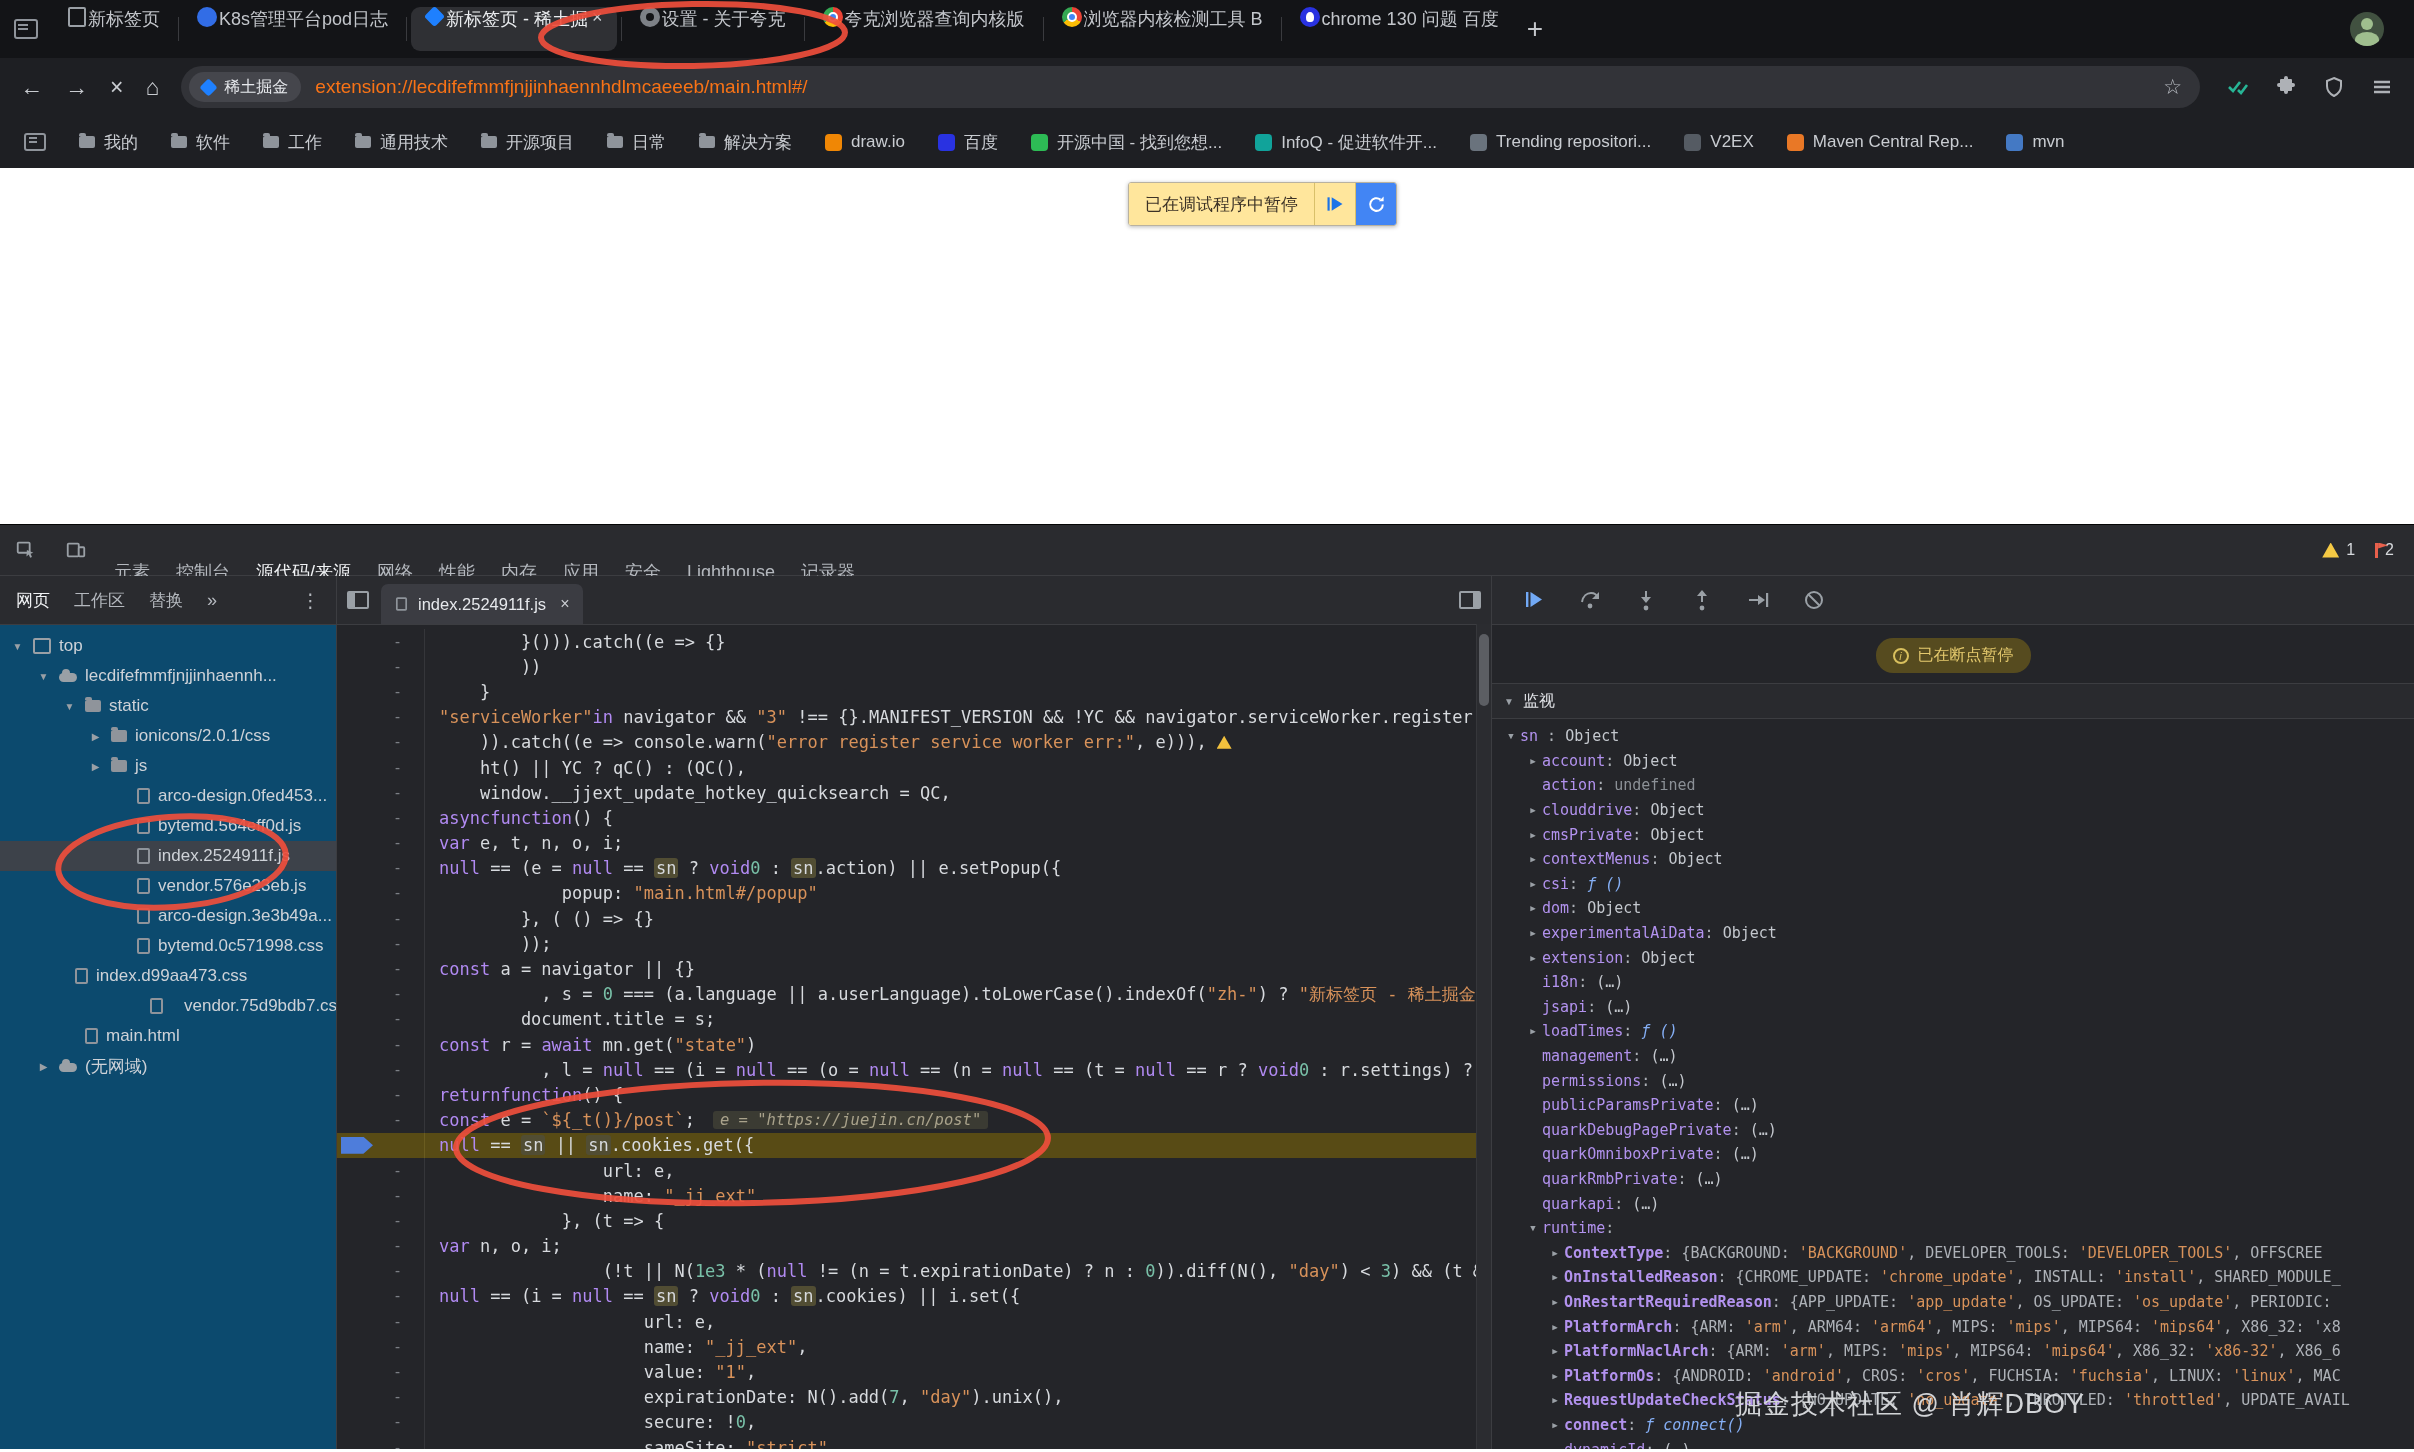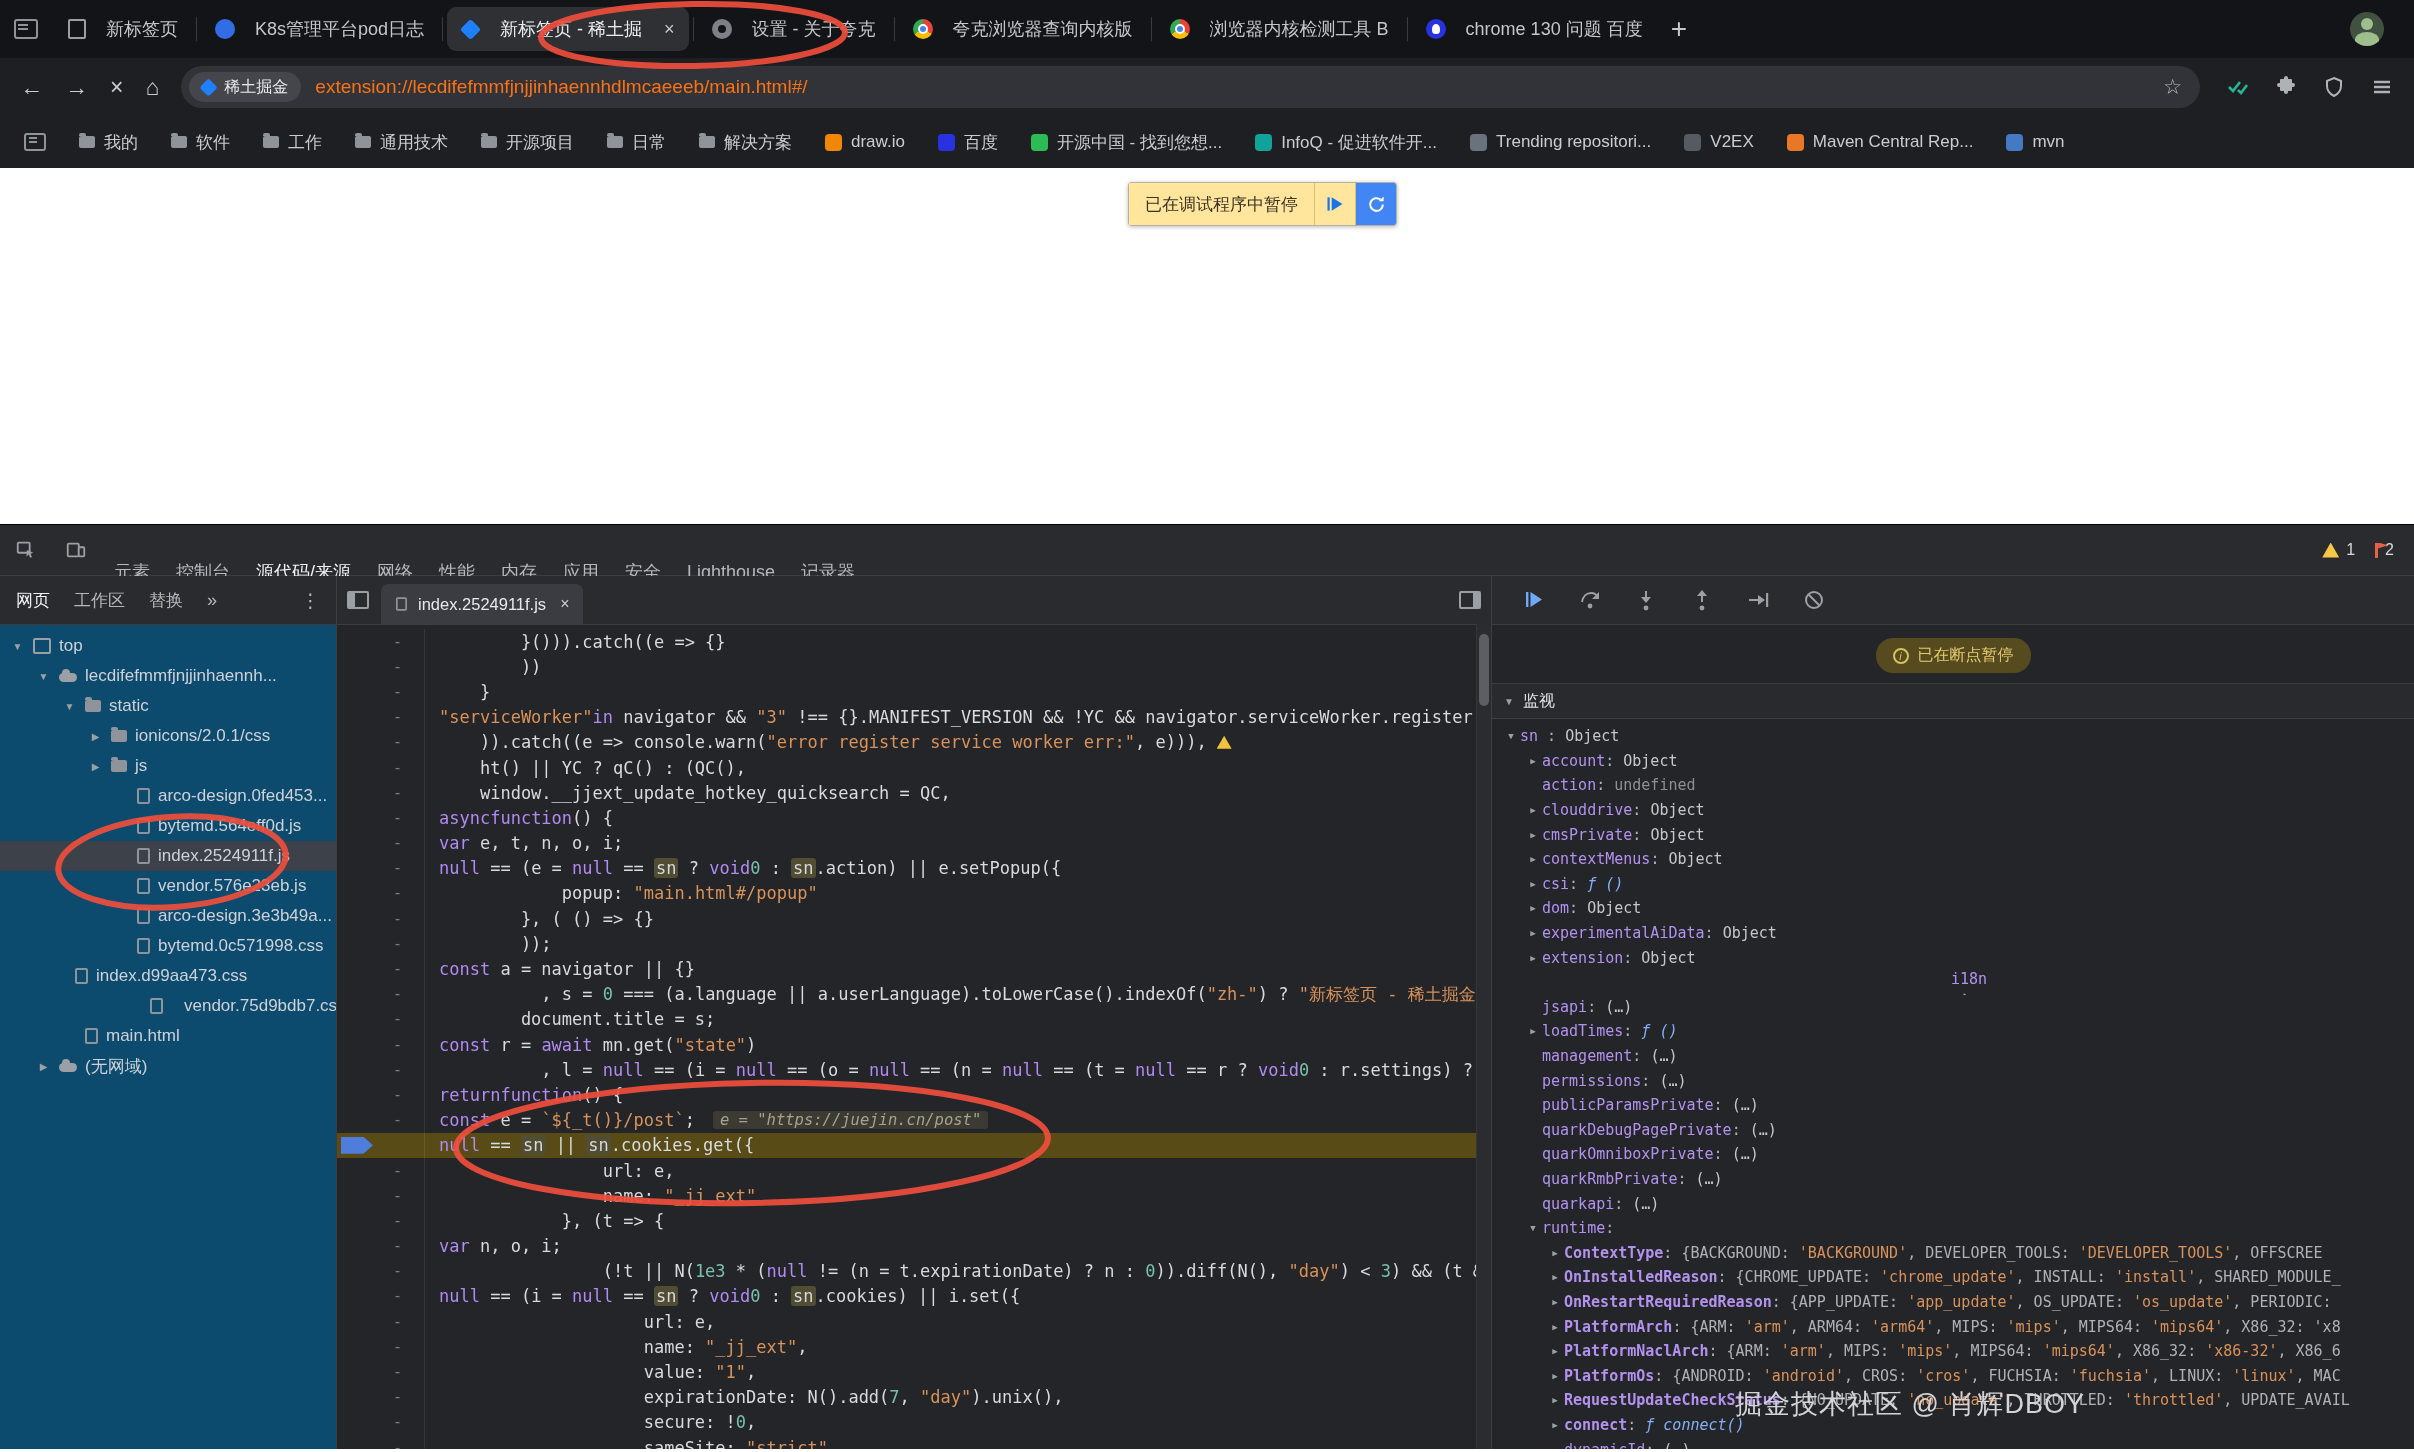--- a/index.html
+++ b/index.html
@@ -2,21 +2,21 @@
 <html><head>
 <meta charset="utf-8">
 <style>
   html,body{margin:0;padding:0;background:#000;}
   .screen{position:relative;width:2414px;height:1452px;overflow:hidden;background:#fff;
           font-family:"Liberation Sans","DejaVu Sans",sans-serif;}
   
   .tabbar{height:58px;background:#131417;display:flex;align-items:center;padding:0 14px;gap:4px;}
   .tablist-icon{width:20px;height:16px;border:2px solid #8f949b;border-radius:3px;margin-right:12px;position:relative;}
   .tablist-icon::after{content:'';position:absolute;left:2px;top:3px;width:10px;height:2px;background:#8f949b;box-shadow:0 4px 0 #8f949b;}
-  .tab{display:flex;align-items:center;gap:20px;height:44px;padding:0 14px;color:#c3c6cb;font-size:18px;max-width:270px;}
+  .tab{display:flex;gap:2px;height:44px;padding:0 14px;color:#c3c6cb;font-size:18px;max-width:270px;}
   .tab.active{background:#2f3034;border-radius:9px;color:#e9ebee;}
   .tab-title{white-space:nowrap;overflow:hidden;max-width:190px;}
   .tab-close{color:#c9ccd1;font-size:18px;margin-left:2px;}
   .tab-sep{width:1px;height:24px;background:#3a3b3f;margin:0 2px;}
   .newtab{color:#c3c6cb;font-size:28px;margin-left:10px;font-weight:400;}
   .avatar{margin-left:auto;margin-right:16px;width:34px;height:34px;border-radius:50%;background:#415140;position:relative;overflow:hidden;}
   .avatar::before{content:'';position:absolute;left:11px;top:6px;width:12px;height:12px;border-radius:50%;background:#9fbe8e;}
   .avatar::after{content:'';position:absolute;left:5px;top:20px;width:24px;height:16px;border-radius:50% 50% 0 0;background:#9fbe8e;}
   .fav{width:20px;height:20px;flex:none;border-radius:4px;position:relative;}
   .fav-doc{border:2px solid #9aa0a6;width:14px;height:16px;border-radius:2px;}
@@ -691,21 +691,21 @@
               <span class="w-name">experimentalAiData</span>
               <span class="w-sep">: </span>
               <span class="w-val">Object</span>
             </div>
             <div class="w-row" style="padding-left: 32px;">
               <span class="w-arrow">▶</span>
               <span class="w-name">extension</span>
               <span class="w-sep">: </span>
               <span class="w-val">Object</span>
             </div>
-            <div class="w-row" style="padding-left: 32px; flex-direction: column;">
+            <div class="w-row" style="padding-left: 32px;">
               <span class="w-arrow"></span>
               <span class="w-name">i18n</span>
               <span class="w-sep">: </span>
               <span class="w-val">(…)</span>
             </div>
             <div class="w-row" style="padding-left: 32px;">
               <span class="w-arrow"></span>
               <span class="w-name">jsapi</span>
               <span class="w-sep">: </span>
               <span class="w-val">(…)</span>

